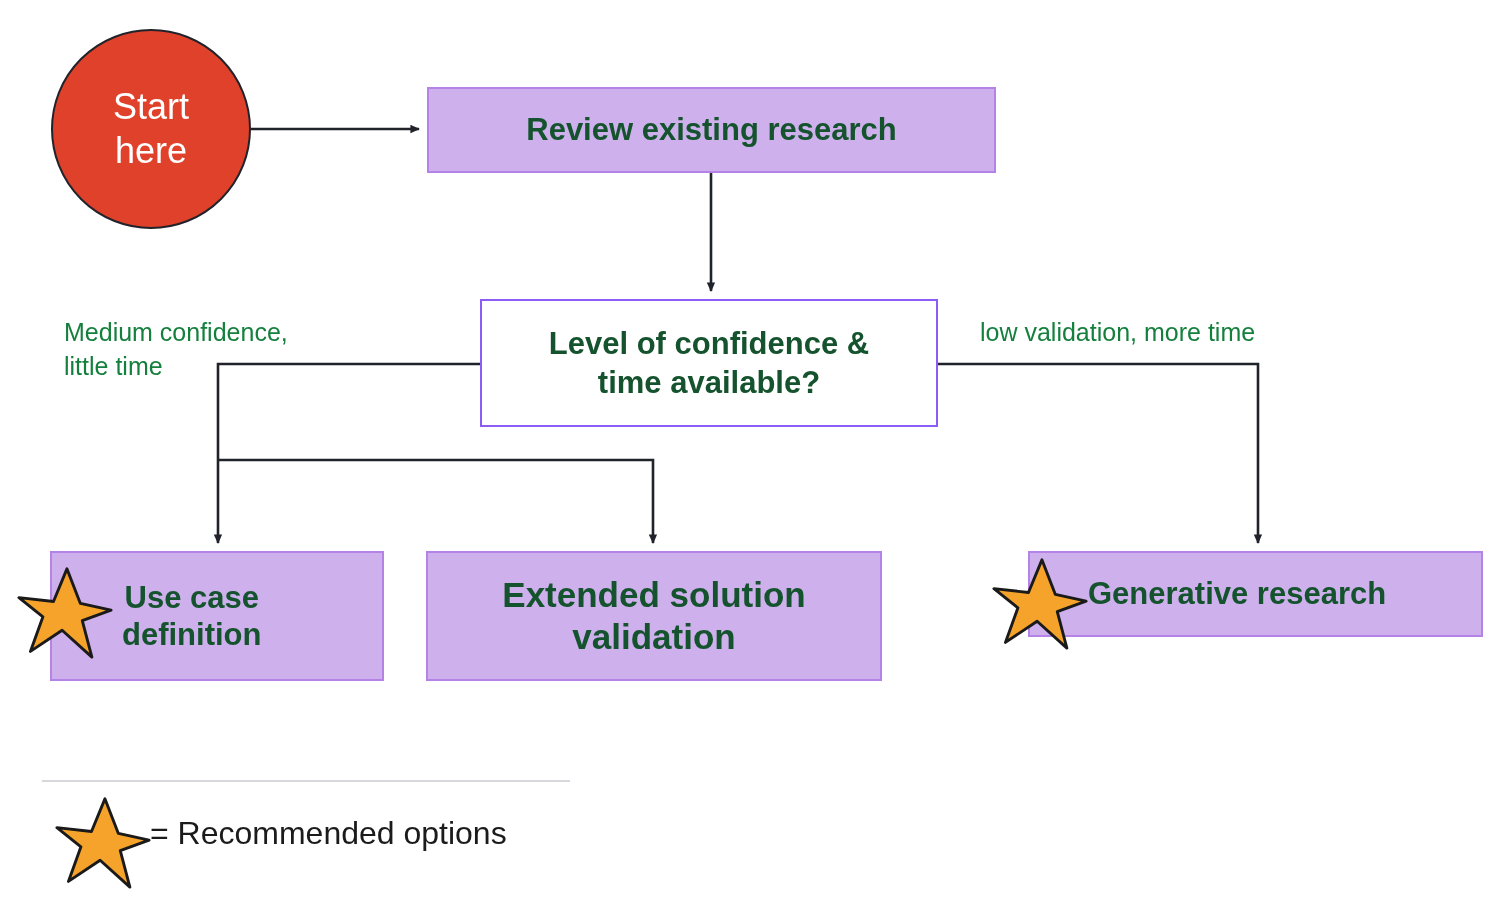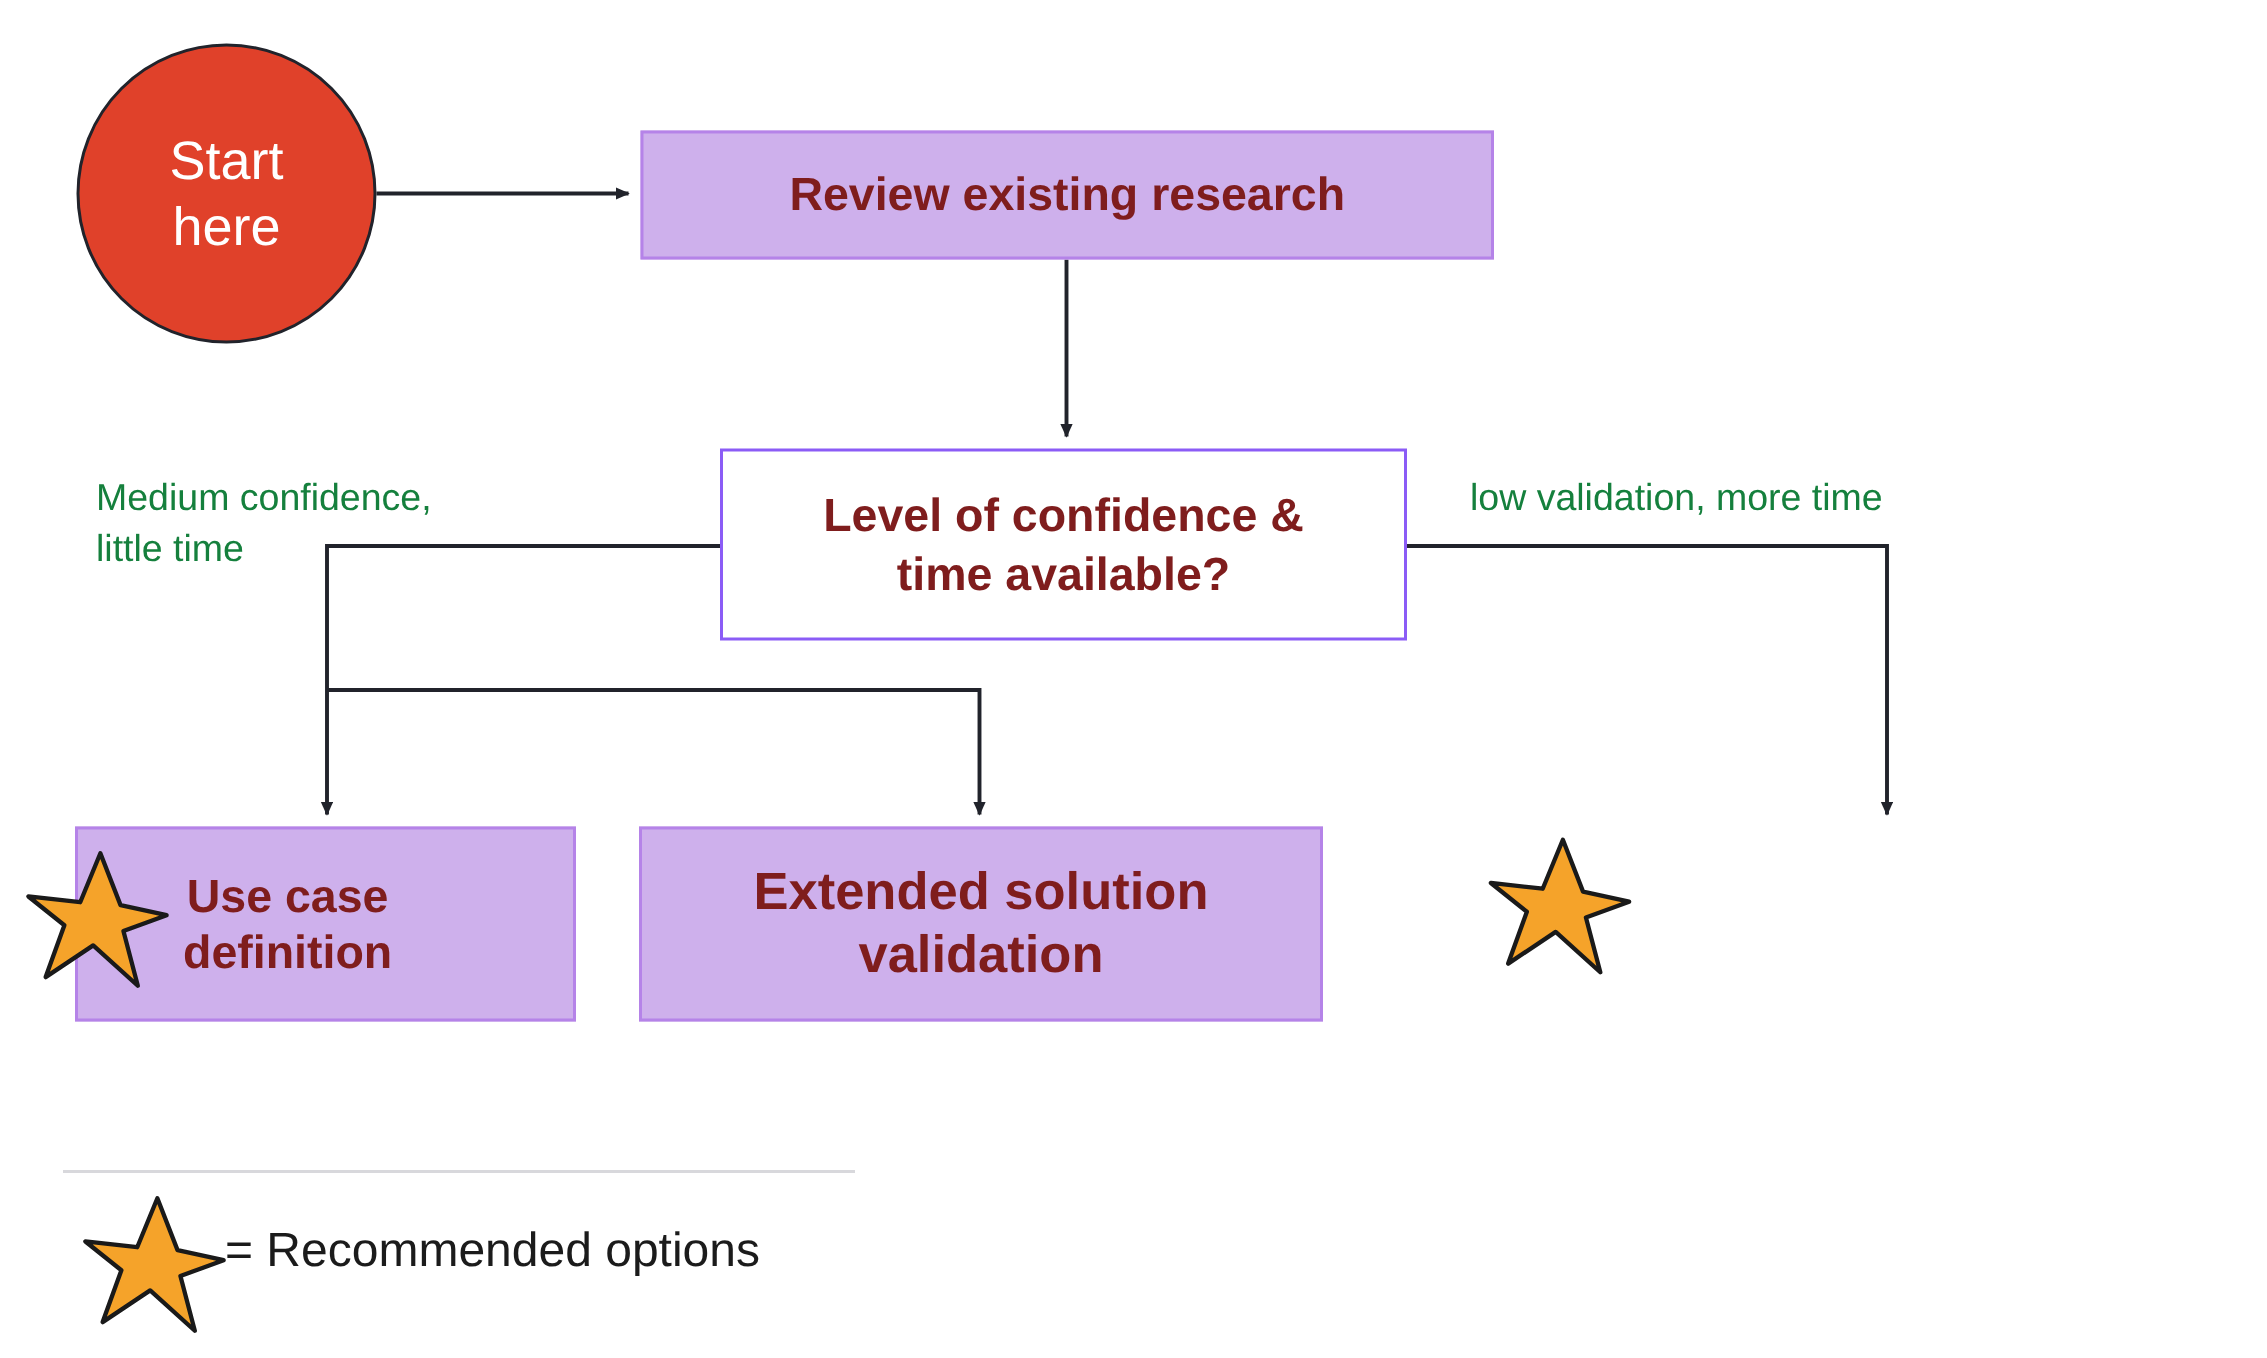--- a/index.html
+++ b/index.html
@@ -42,21 +42,21 @@
 
   
   .box {
     position: absolute;
     box-sizing: border-box;
     background: #CEB0EC;
     border: 2px solid #B583E8;
     display: flex;
     align-items: center;
     justify-content: center;
-    color: #7f1d1d;
+    color: #14532d;
     font-weight: bold;
     text-align: center;
     white-space: pre-line;
     line-height: 1.2;
   }
   .box.decision {
     background: #ffffff;
     border: 2px solid #8b5cf6;
     font-weight: bold;
     line-height: 1.26;
@@ -148,20 +148,21 @@
 
   <div class="box decision" id="box-decision">Level of confidence &amp;
 time available?</div>
 
   <div class="box left-text" id="box-usecase">Use case
 definition</div>
 
   <div class="box" id="box-extended">Extended solution
 validation</div>
 
+  <div class="box left-text" id="box-generative">Generative research</div>
 
   <div class="edge-label" id="label-medium">Medium confidence,
 little time</div>
 
   <div class="edge-label" id="label-low">low validation, more time</div>
 
   <svg class="star" id="star-usecase" viewBox="0 0 100 100" xmlns="http://www.w3.org/2000/svg">
     <polygon points="52,4 66,40 98,47 68,58 78,96 47,68 14,90 27,54 2,34 38,38" fill="#F5A32A" stroke="#1A1A1A" stroke-width="3" stroke-linejoin="round"></polygon>
   </svg>
 

